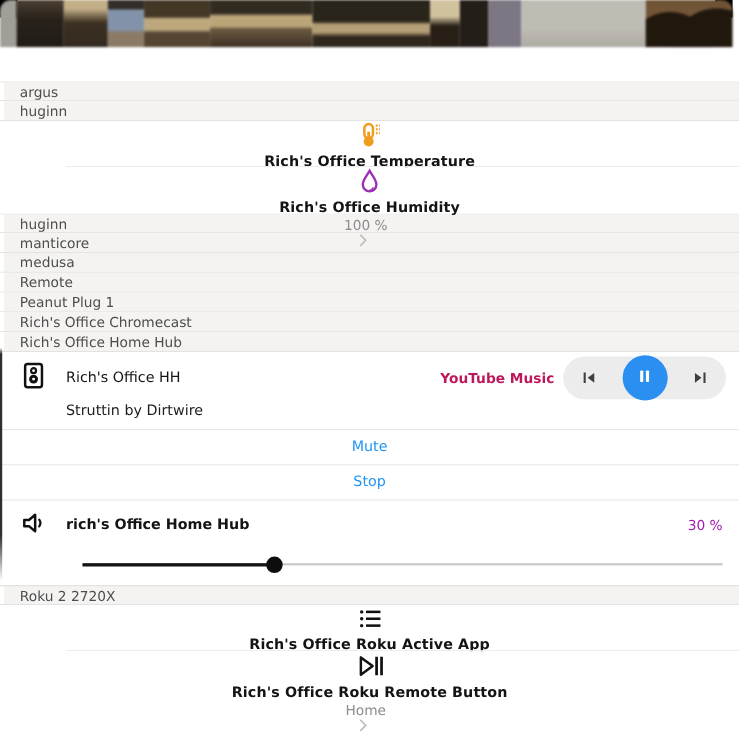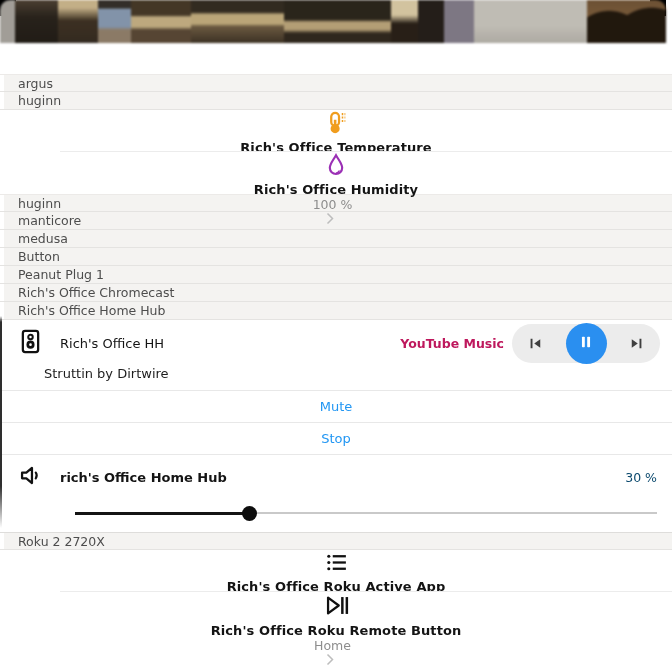--- a/index.html
+++ b/index.html
@@ -54,30 +54,30 @@
                  background:linear-gradient(180deg,rgba(40,40,40,0) 0,#2e2e2e 6px,#2e2e2e 170px,rgba(46,46,46,0) 100%); }
   .media-main { height:46px; display:flex; align-items:center; }
   .media-main .icon-cell { width:60px; display:flex; justify-content:center; flex:none; }
   .media-main .title { flex:1; font-size:13px; font-weight:normal; color:#141414; }
   .media-app { font-size:12.5px; color:#be185d; margin-right:8px; white-space:nowrap;font-weight:bold; }
   .pill { width:148px; height:39px; margin-right:12px; background:#ececec; border-radius:20px;
           display:flex; align-items:center; justify-content:space-between; padding:0 12px; flex:none; }
   .pill .skip { border:none; background:none; padding:2px; cursor:pointer; display:flex; color:#3f3f3f; }
   .play-circle { width:41px; height:41px; border-radius:50%; background:#2a8ff0; border:none; cursor:pointer;
                  display:flex; align-items:center; justify-content:center; }
-  .media-sub { height:24px; padding-left:44px; font-size:13px; color:#1d1d1d; display:flex; align-items:flex-start; }
+  .media-sub { height:24px; padding-left:60px; font-size:13px; color:#1d1d1d; display:flex; align-items:flex-start; }
 
   .action-row { height:32px; border-top:1px solid #e8e8e8; display:flex; align-items:center; justify-content:center;
                 background:#fff; font-size:13px; color:#2196f3; cursor:pointer; }
 
   .vol-block { height:75px; border-top:1px solid #e8e8e8; background:#fff; padding-top:8px; }
   .vol-row { height:28px; display:flex; align-items:center; }
   .vol-row .icon-cell { width:60px; display:flex; justify-content:center; flex:none; }
   .vol-row .title { flex:1; font-size:13px; font-weight:bold; color:#141414; }
-  .vol-row .value { font-size:12.5px; color:#0c4a6e; margin-right:15px; }
+  .vol-row .value { font-size:12.5px; color:#a21caf; margin-right:15px; }
   .slider { position:relative; height:16px; margin:14px 15px 0 75px; cursor:pointer; }
   .slider .track { position:absolute; left:0; right:0; top:7px; height:2px; background:#c9c9c9; }
   .slider .fill  { position:absolute; left:0; top:6.5px; height:3px; background:#141414; }
   .slider .thumb { position:absolute; top:0.5px; width:15px; height:15px; border-radius:50%; background:#0d0d0d; }
 
   .roku-header { border-top:1px solid #dedddb; }
 </style>
 </head>
 <body>
 
@@ -146,21 +146,21 @@
       <svg width="8" height="13" viewBox="0 0 8 13" fill="none">
           <path d="M1.5 1.5 L6.5 6.5 L1.5 11.5" stroke="#bdbdbd" stroke-width="1.5"></path>
         </svg>
     </div>
   </div>
 
   <div>
     <div class="grow">huginn</div>
     <div class="grow">manticore</div>
     <div class="grow">medusa</div>
-    <div class="grow">Button</div>
+    <div class="grow">Remote</div>
     <div class="grow">Peanut Plug 1</div>
     <div class="grow">Rich's Office Chromecast</div>
     <div class="grow">Rich's Office Home Hub</div>
   </div>
 
   <div class="media-card">
     <div class="focus-strip"></div>
 
     <div class="media-main">
       <div class="icon-cell">

